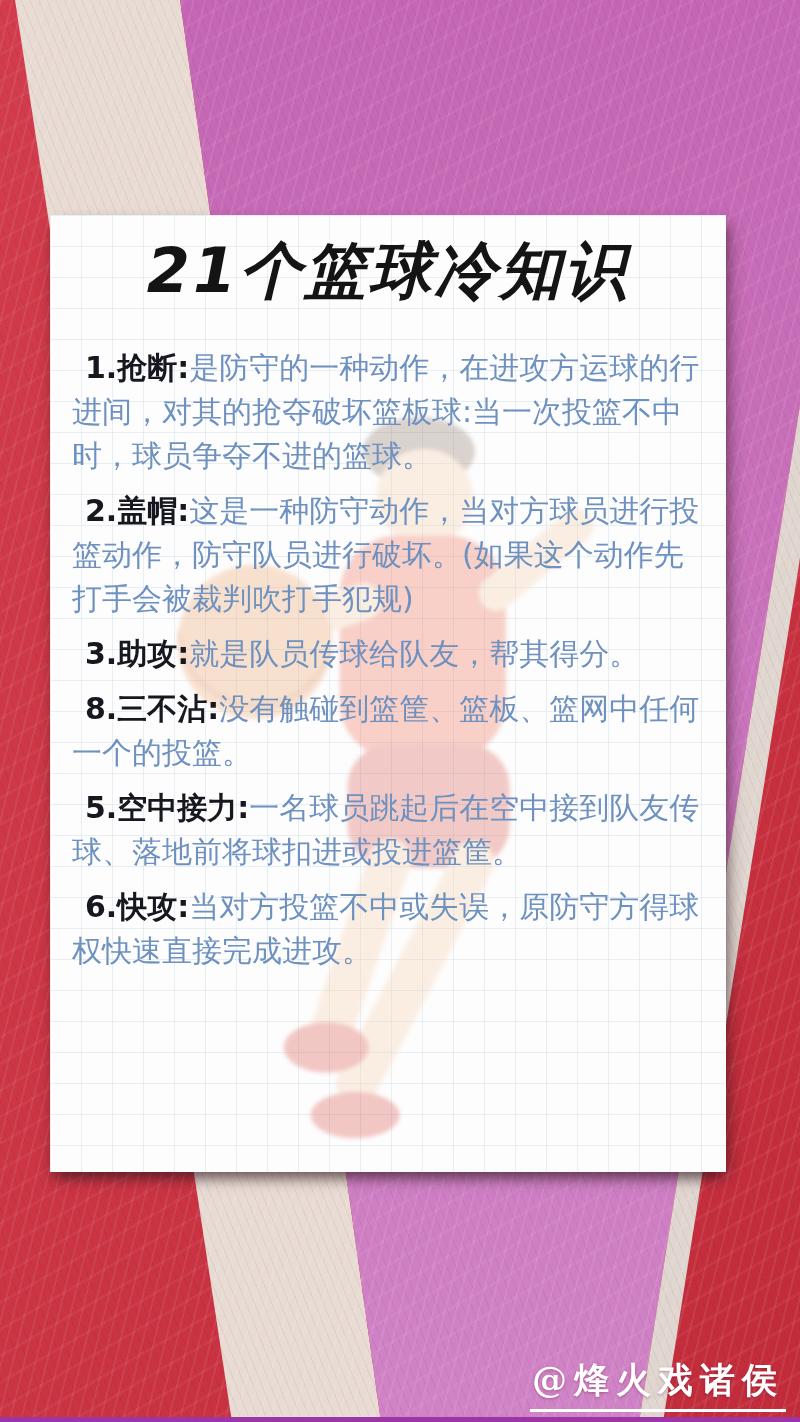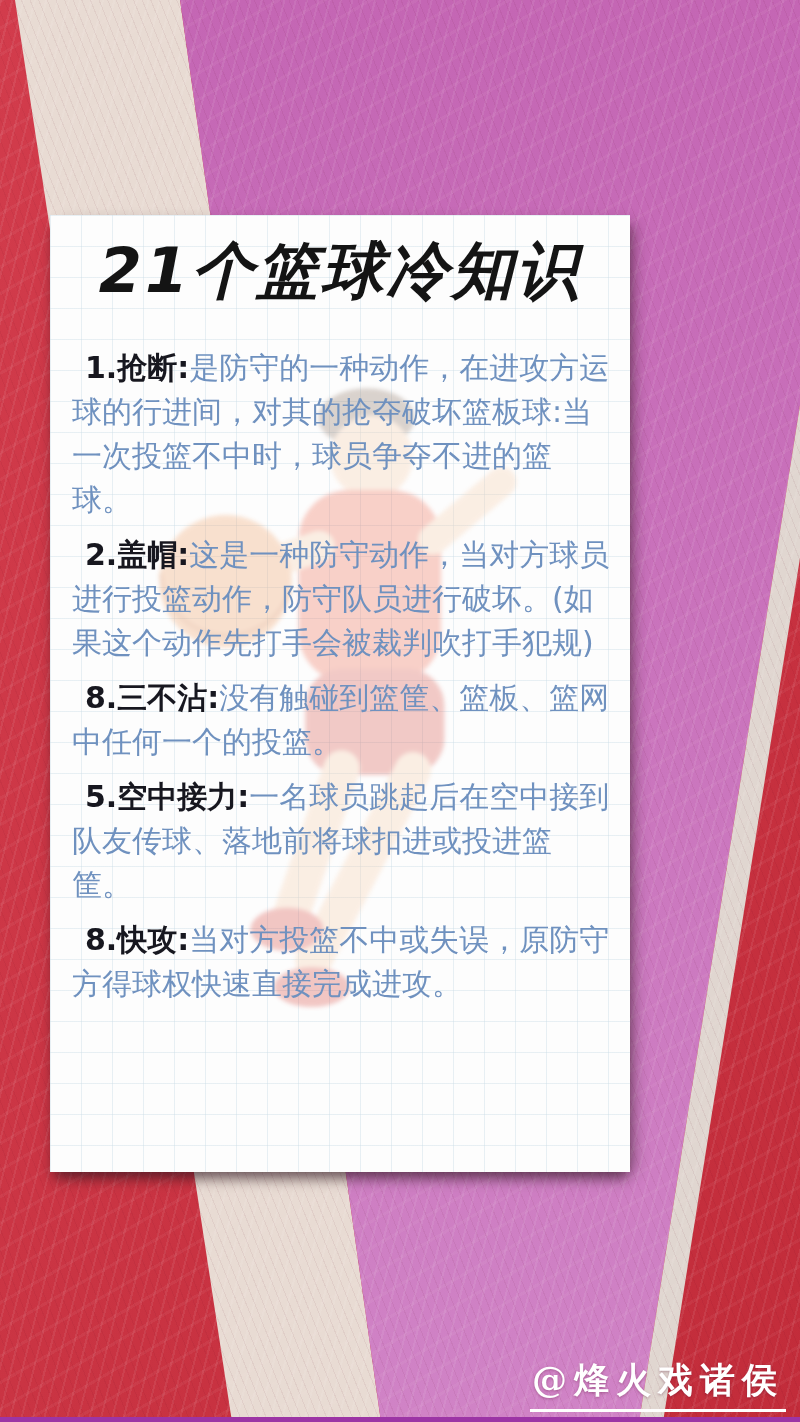--- a/index.html
+++ b/index.html
@@ -11,21 +11,21 @@
   .bg-svg{position:absolute;left:0;top:0;width:800px;height:1422px;display:block;}
   
   .texture{
     position:absolute;inset:0;pointer-events:none;
     background-image:
       repeating-linear-gradient(104deg, rgba(255,255,255,0.07) 0 2px, transparent 2px 11px),
       repeating-linear-gradient(68deg, rgba(90,0,25,0.06) 0 1px, transparent 1px 8px),
       repeating-linear-gradient(150deg, rgba(255,230,230,0.05) 0 3px, transparent 3px 23px);
   }
   .card{
-    position:absolute;left:50px;top:215px;width:580px;height:957px;
+    position:absolute;left:50px;top:215px;width:676px;height:957px;
     background-color:#fdfdfd;
     background-image:
       linear-gradient(rgba(205,222,232,0.45) 1px, transparent 1px),
       linear-gradient(90deg, rgba(205,222,232,0.45) 1px, transparent 1px);
     background-size:31px 31px;
     box-shadow: 0 10px 12px -3px rgba(45,20,30,0.55), 9px 4px 14px -5px rgba(45,20,30,0.38);
   }
   .ghost{
     position:absolute;inset:0;opacity:0.30;filter:blur(2px);overflow:hidden;pointer-events:none;
   }
@@ -87,22 +87,23 @@
     <ellipse cx="286" cy="862" rx="44" ry="26" fill="#d84a40"></ellipse>
     <ellipse cx="316" cy="932" rx="46" ry="24" fill="#d84a40"></ellipse>
   </svg>
 
   <div class="card-content">
     <div class="title">21个篮球冷知识</div>
 
     <div class="items">
       <div class="item"><span class="label">1.抢断:</span><span>是防守的一种动作，在进攻方运球的行进间，对其的抢夺破坏篮板球:当一次投篮不中时，球员争夺不进的篮球。</span></div>
       <div class="item"><span class="label">2.盖帽:</span><span>这是一种防守动作，当对方球员进行投篮动作，防守队员进行破坏。(如果这个动作先打手会被裁判吹打手犯规)</span></div>
+      <div class="item"><span class="label">3.助攻:</span><span>就是队员传球给队友，帮其得分。</span></div>
       <div class="item"><span class="label">8.三不沾:</span><span>没有触碰到篮筐、篮板、篮网中任何一个的投篮。</span></div>
       <div class="item"><span class="label">5.空中接力:</span><span>一名球员跳起后在空中接到队友传球、落地前将球扣进或投进篮筐。</span></div>
-      <div class="item"><span class="label">8.快攻:</span><span>当对方投篮不中或失误，原防守方得球权快速直接完成进攻。</span></div>
+      <div class="item"><span class="label">6.快攻:</span><span>当对方投篮不中或失误，原防守方得球权快速直接完成进攻。</span></div>
     </div>
   </div>
 </div>
 
 <div class="watermark">@烽火戏诸侯</div>
 
 <div class="bottom-bar"></div>
 
 </body></html>

